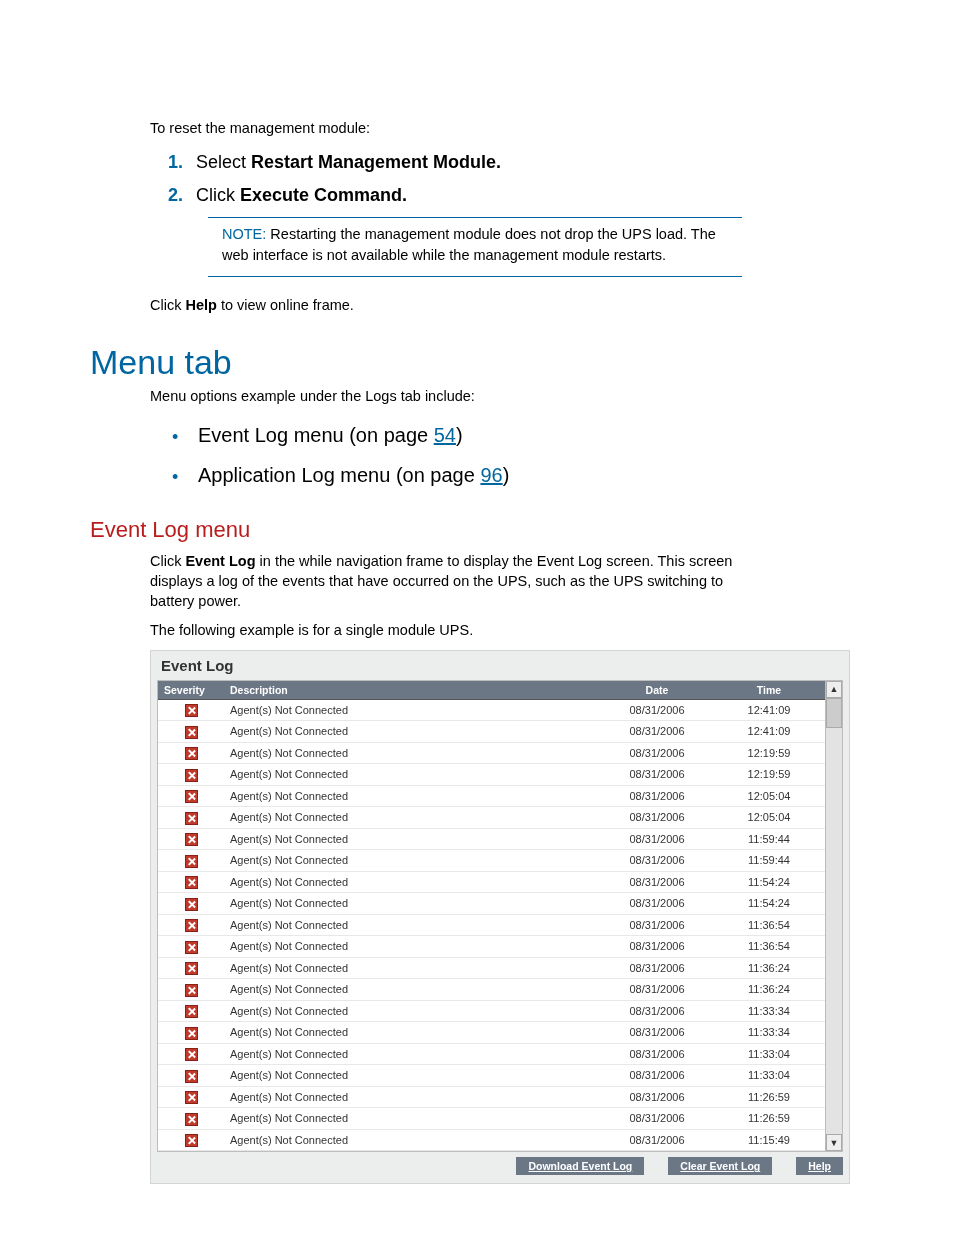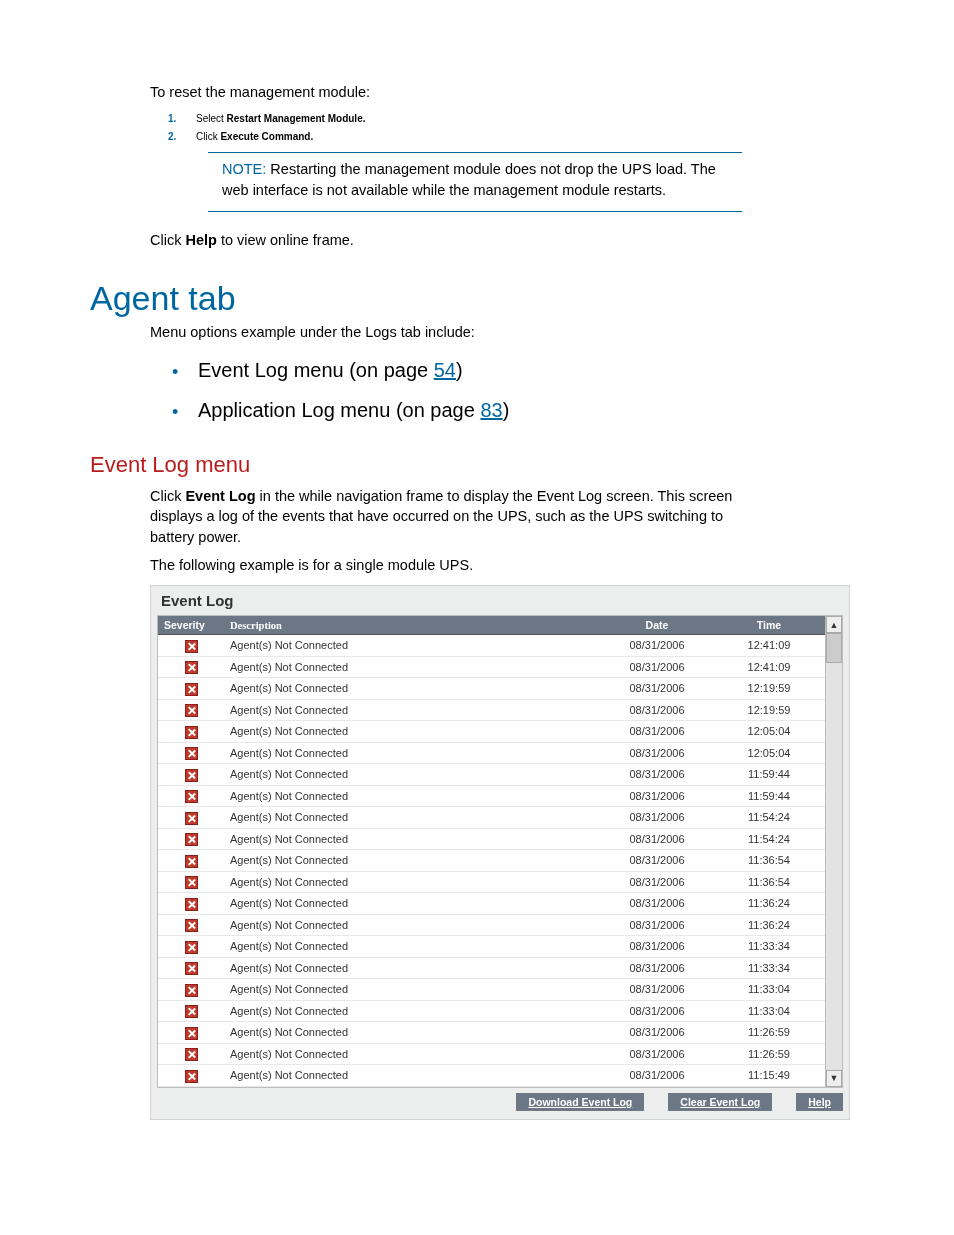--- a/index.html
+++ b/index.html
@@ -4,35 +4,35 @@
 <style>
   body {
     margin: 0;
     padding: 0;
     font-family: Arial, Helvetica, sans-serif;
     background: #fff;
     color: #000;
     width: 954px;
   }
   .page {
-    padding: 82px 90px 40px 90px;
+    padding: 118px 90px 40px 90px;
     box-sizing: border-box;
     width: 832px;
   }
   .body-text {
     font-size: 14.5px;
     line-height: 1.4;
     margin: 0 0 8px 0;
     padding-left: 60px;
   }
   p.intro { padding-left: 60px; }
   ol.steps {
     margin: 4px 0 4px 0;
     padding-left: 78px;
-    font-size: 10px;
+    font-size: 18px;
     line-height: 1.8;
     counter-reset: step;
     list-style: none;
   }
   ol.steps li::before {
     counter-increment: step;
     content: counter(step) ".";
     color: #0066a1;
     font-weight: bold;
     display: inline-block;
@@ -173,21 +173,21 @@
     font-weight: bold;
     font-family: Arial, sans-serif;
     padding: 3px 12px;
     border: none;
     margin-left: 8px;
     text-decoration: underline;
   }
   .col-sev { width: 54px; }
   .col-date { width: 100px; }
   .col-time { width: 100px; }
-  th.desc { width: auto; font-family: Liberation Serif, serif; }
+  th.desc { width: auto; }
 </style>
 </head>
 <body>
 
 <div class="page">
 
   <p class="body-text intro">To reset the management module:</p>
 
   <ol class="steps">
     <li><span>Select </span><b>Restart Management Module.</b></li>
@@ -196,25 +196,25 @@
 
   <div class="note-block">
     <span class="note-label">NOTE:</span>
     <span> </span><span>Restarting the management module does not drop the UPS load. The web interface is not available while the management module restarts.</span>
   </div>
 
   <p class="body-text">
     <span>Click </span><b>Help</b><span> to view online frame.</span>
   </p>
 
-  <h1 class="section">Agent tab</h1>
+  <h1 class="section">Menu tab</h1>
   <p class="body-text">Menu options example under the Logs tab include:</p>
   <ul class="bullets">
     <li><span>Event Log menu (on page </span><a class="pagelink">54</a><span>)</span></li>
-    <li><span>Application Log menu (on page </span><a class="pagelink">83</a><span>)</span></li>
+    <li><span>Application Log menu (on page </span><a class="pagelink">96</a><span>)</span></li>
   </ul>
 
   <h2 class="subsection">Event Log menu</h2>
   <p class="body-text">
     <span>Click </span><b>Event Log</b><span> in the while navigation frame to display the Event Log screen. This screen displays a log of the events that have occurred on the UPS, such as the UPS switching to battery power.</span>
   </p>
   <p class="body-text">The following example is for a single module UPS.</p>
 
   <div class="screenshot-wrap">
     <div class="screenshot-title">Event Log</div>

